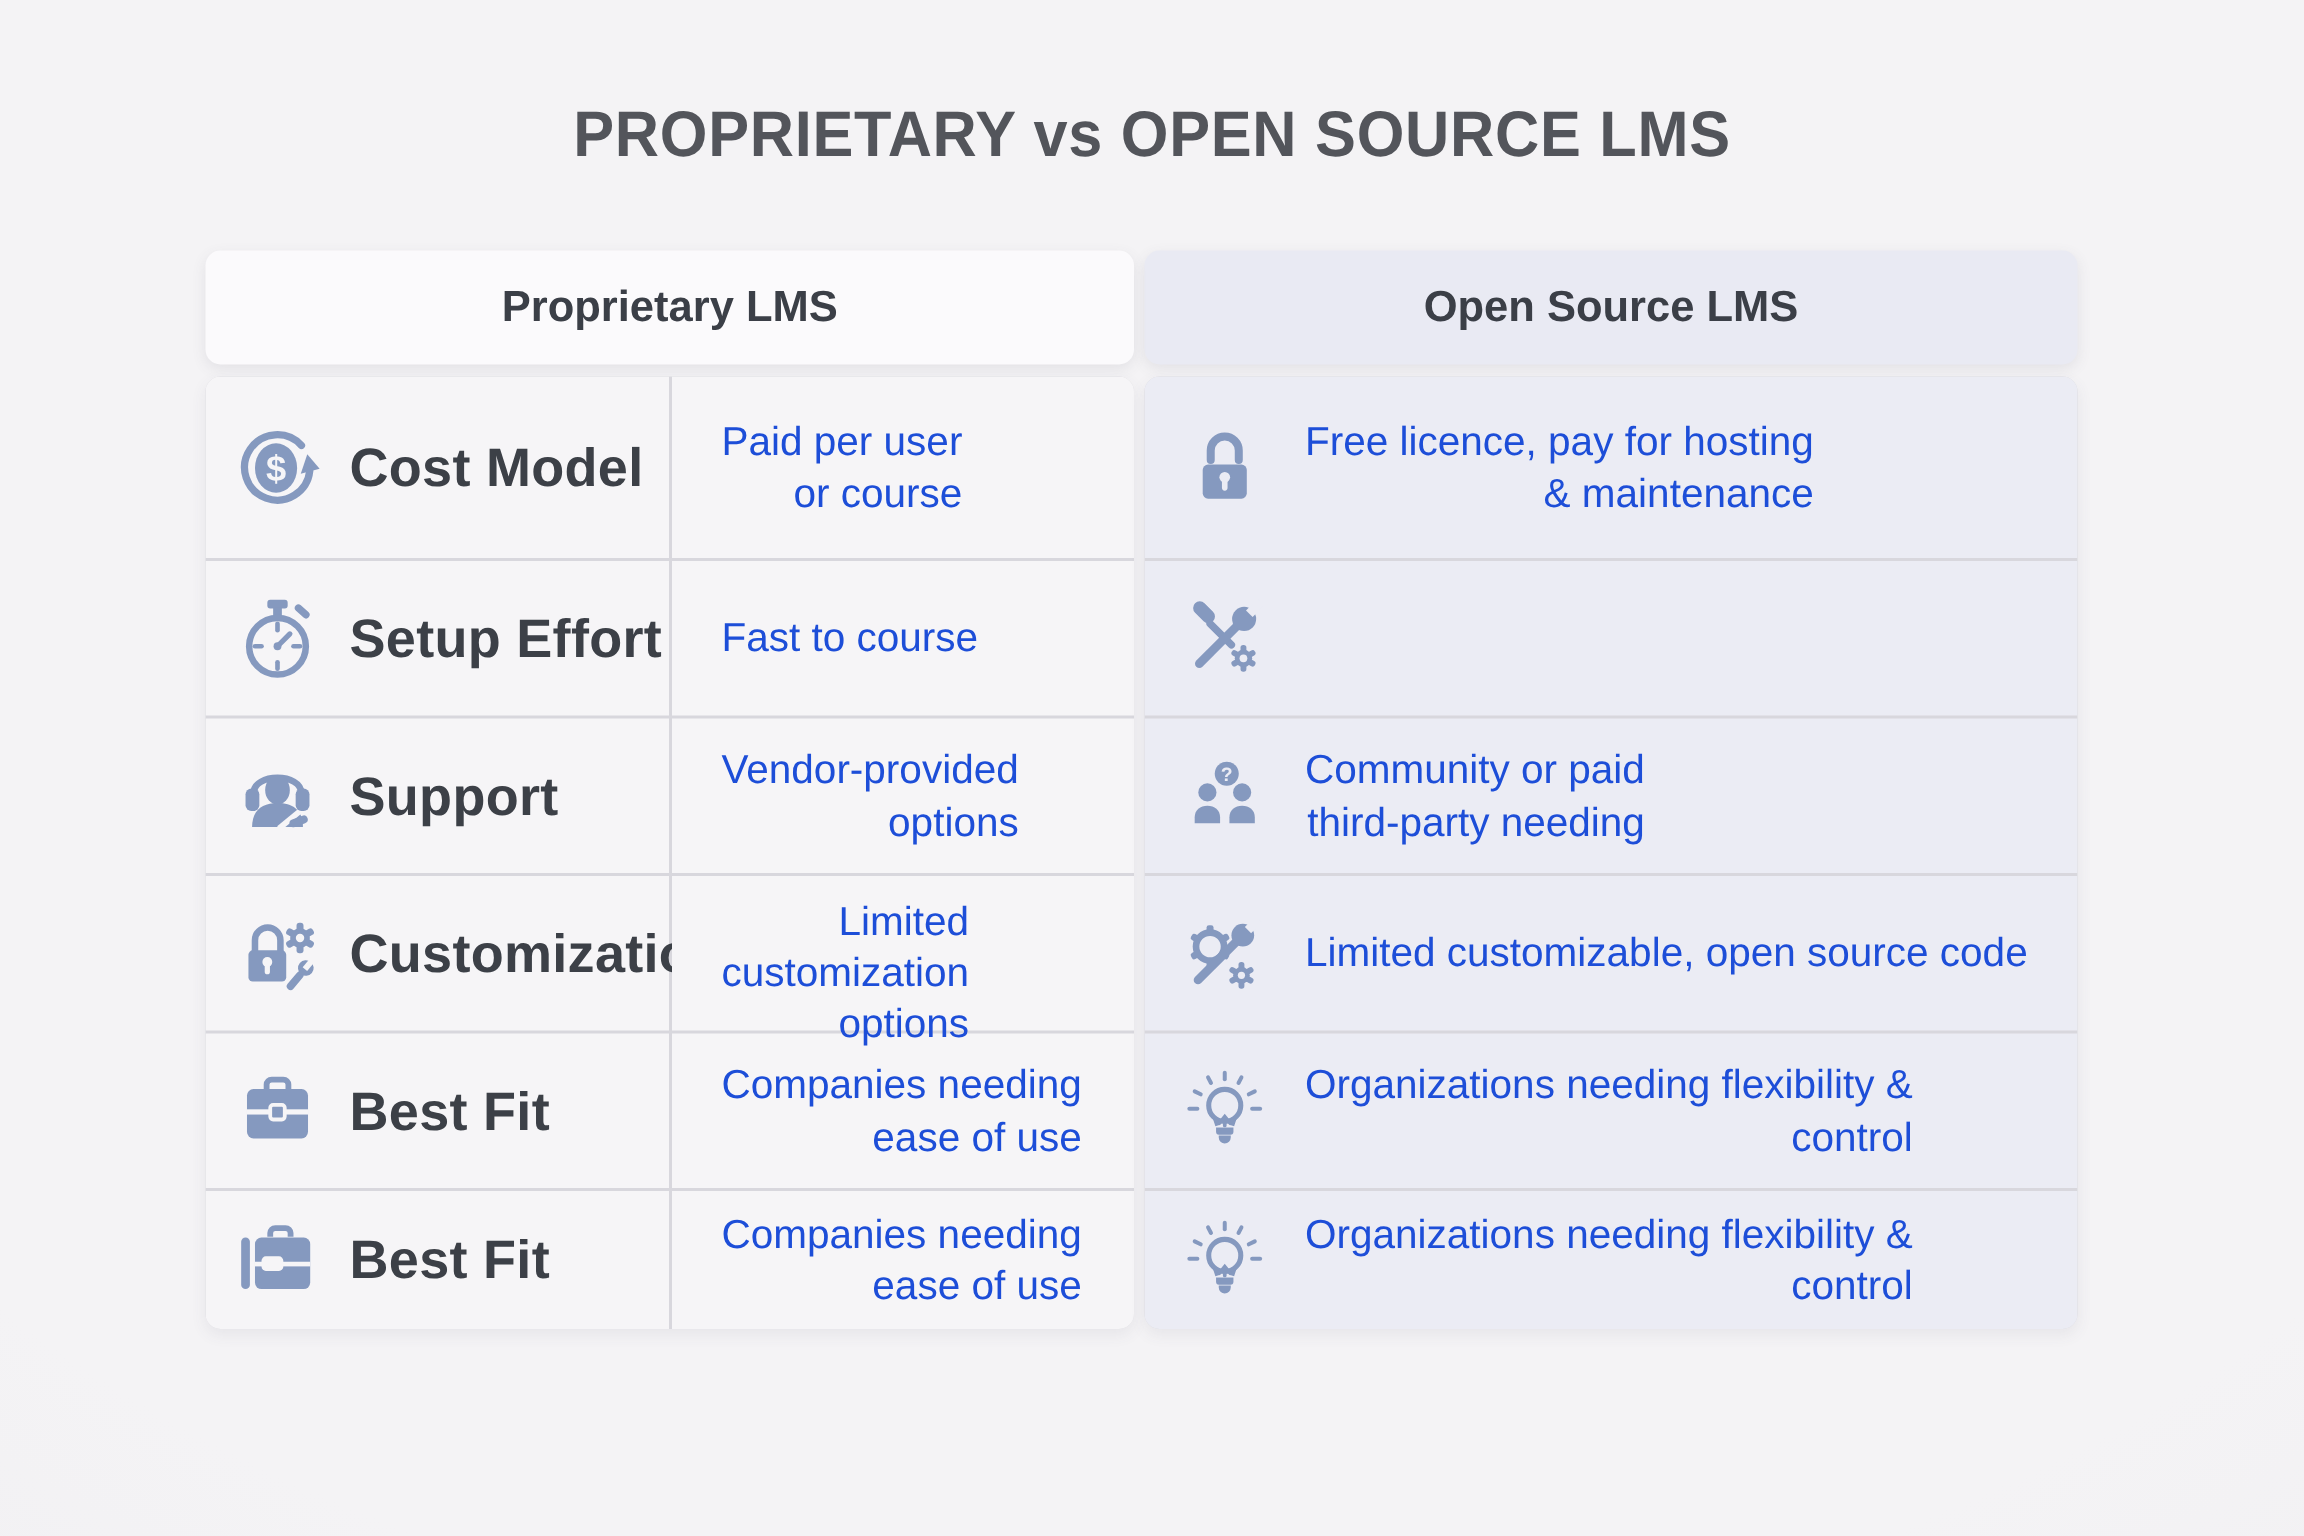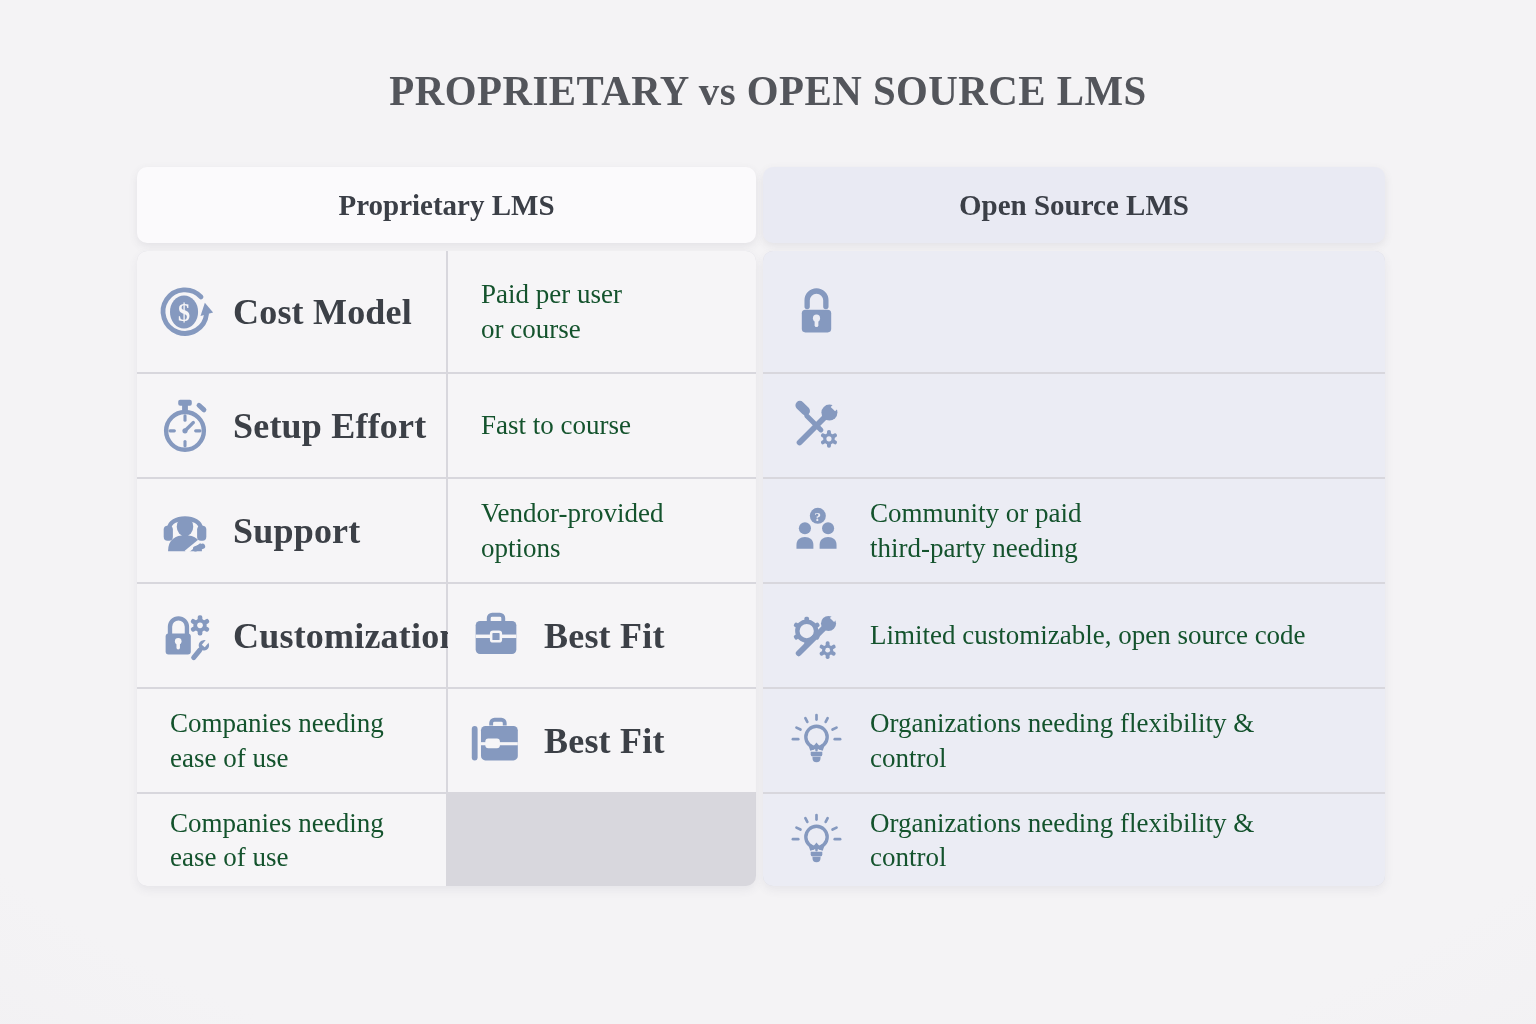--- a/index.html
+++ b/index.html
@@ -1,36 +1,36 @@
 <!DOCTYPE html>
 <html><head>
 <meta charset="utf-8">
 <style>
   html,body{margin:0;padding:0;background:#edecef;font-family:"Liberation Sans","DejaVu Sans",sans-serif;}
   .stage{position:relative;width:1536px;height:1024px;overflow:hidden;
-         background:radial-gradient(120% 120% at 50% 42%, #f4f3f5 55%, #ecebee 100%);font-family:Liberation Serif, serif;}
+         background:radial-gradient(120% 120% at 50% 42%, #f4f3f5 55%, #ecebee 100%);}
   .title{position:absolute;top:66px;left:0;width:100%;text-align:center;
          font-size:43px;font-weight:700;color:#53555b;letter-spacing:.5px;transform:scaleX(.95);}
   .hdr{position:absolute;top:167px;height:76px;border-radius:10px;display:flex;align-items:center;
        justify-content:center;font-size:29px;font-weight:700;color:#3b3f47;
        box-shadow:0 3px 9px rgba(80,80,100,.10);}
   .hdr-left{left:137px;width:619px;background:#fbfafc;}
   .hdr-right{left:763px;width:622px;background:#e9eaf3;}
   .tbl{position:absolute;top:251px;display:grid;gap:2px;background:#d8d7dd;border-radius:10px;
        overflow:hidden;box-shadow:0 4px 10px rgba(80,80,100,.08);
        grid-template-rows:121px 103px 103px 103px 103px 92px;}
   .tbl-left{left:137px;width:619px;grid-template-columns:309px 308px;--cut:#f6f5f7;}
   .tbl-right{left:763px;width:622px;grid-template-columns:622px;--cut:#ebecf4;}
   .cell{background:#f6f5f7;display:flex;align-items:center;}
   .tbl-right .cell{background:#ebecf4;}
   .lbl{gap:17px;padding-left:17px;}
   .lbl .txt{font-size:36px;font-weight:700;color:#3c4047;letter-spacing:.2px;}
   .val{padding-left:33px;padding-right:6px;}
   .osval{gap:25px;padding-left:25px;padding-right:8px;}
-  .val .txt,.osval .txt{font-size:27px;color:#14532d;line-height:1.26;white-space:pre-line;}
+  .val .txt,.osval .txt{font-size:27px;color:#1d4ed8;line-height:1.26;white-space:pre-line;text-align:right;}
   .v-top{align-items:flex-start;padding-top:13px;}
   .z2{position:relative;z-index:2;}
   .ic{width:62px;height:62px;flex:none;}
   .ic-sm{width:57px;height:57px;flex:none;}
   .ic svg,.ic-sm svg{width:100%;height:100%;display:block;}
   :root{--ink:#8599bf;}
   .ink{fill:var(--ink);} .ink-s,.ink-st{stroke:var(--ink);fill:none;}
   .cut-f{fill:var(--cut);} .cut-st{stroke:var(--cut);fill:none;}
 </style>
 </head>
@@ -125,20 +125,25 @@
           </g>
           <g transform="translate(47,47) rotate(40)">
             <rect class="ink" x="-2.6" y="-3" width="5.2" height="15" rx="2.6"></rect>
             <circle class="ink" cx="0" cy="-7" r="5.4"></circle>
             <rect class="cut-f" x="-2" y="-14.5" width="4" height="8.5"></rect>
           </g>
         </svg>
       </span>
       <span class="txt">Customization</span>
     </div>
+    <div class="cell val v-top z2">
+      <span class="txt">Limited
+customization
+options</span>
+    </div>
 
     <div class="cell lbl">
       <span class="ic">
         <svg viewBox="0 0 64 64">
           <path class="ink-s" stroke-width="4" d="M24.5 17 v-3.5 a3.5 3.5 0 0 1 3.5 -3.5 h8 a3.5 3.5 0 0 1 3.5 3.5 V17"></path>
           <rect class="ink" x="11" y="16.5" width="42" height="34" rx="4.5"></rect>
           <rect class="cut-f" x="11" y="30.5" width="42" height="3.6"></rect>
           <rect class="ink" x="27" y="27.5" width="10" height="10" rx="2" style="stroke:var(--cut);stroke-width:2.6"></rect>
         </svg>
       </span>
@@ -172,20 +177,22 @@
 
     <div class="cell osval">
       <span class="ic-sm">
         <svg viewBox="0 0 64 64">
           <path class="ink-s" stroke-width="6" stroke-linecap="round" d="M21.5 26.5 V19.5 a10.5 10.5 0 0 1 21 0 V26.5"></path>
           <rect class="ink" x="15.5" y="30" width="33" height="25.5" rx="4"></rect>
           <circle class="cut-f" cx="32" cy="39.5" r="4"></circle>
           <rect class="cut-f" x="29.9" y="40" width="4.2" height="9.5" rx="2.1"></rect>
         </svg>
       </span>
+      <span class="txt">Free licence, pay for hosting
+&amp; maintenance</span>
     </div>
 
     <div class="cell osval">
       <span class="ic-sm">
         <svg viewBox="0 0 64 64">
           <rect class="ink" x="7" y="7.5" width="19" height="10" rx="5" transform="rotate(45 16.5 12.5)"></rect>
           <path class="ink-st" stroke-width="5.5" stroke-linecap="round" d="M21 21 L37 37"></path>
           <path class="ink-st" stroke-width="6.5" stroke-linecap="round" d="M13 51 L41 23"></path>
           <circle class="ink" cx="46.5" cy="17.5" r="9"></circle>
           <rect class="cut-f" x="43" y="0" width="7" height="12" transform="rotate(45 46.5 17.5)"></rect>

